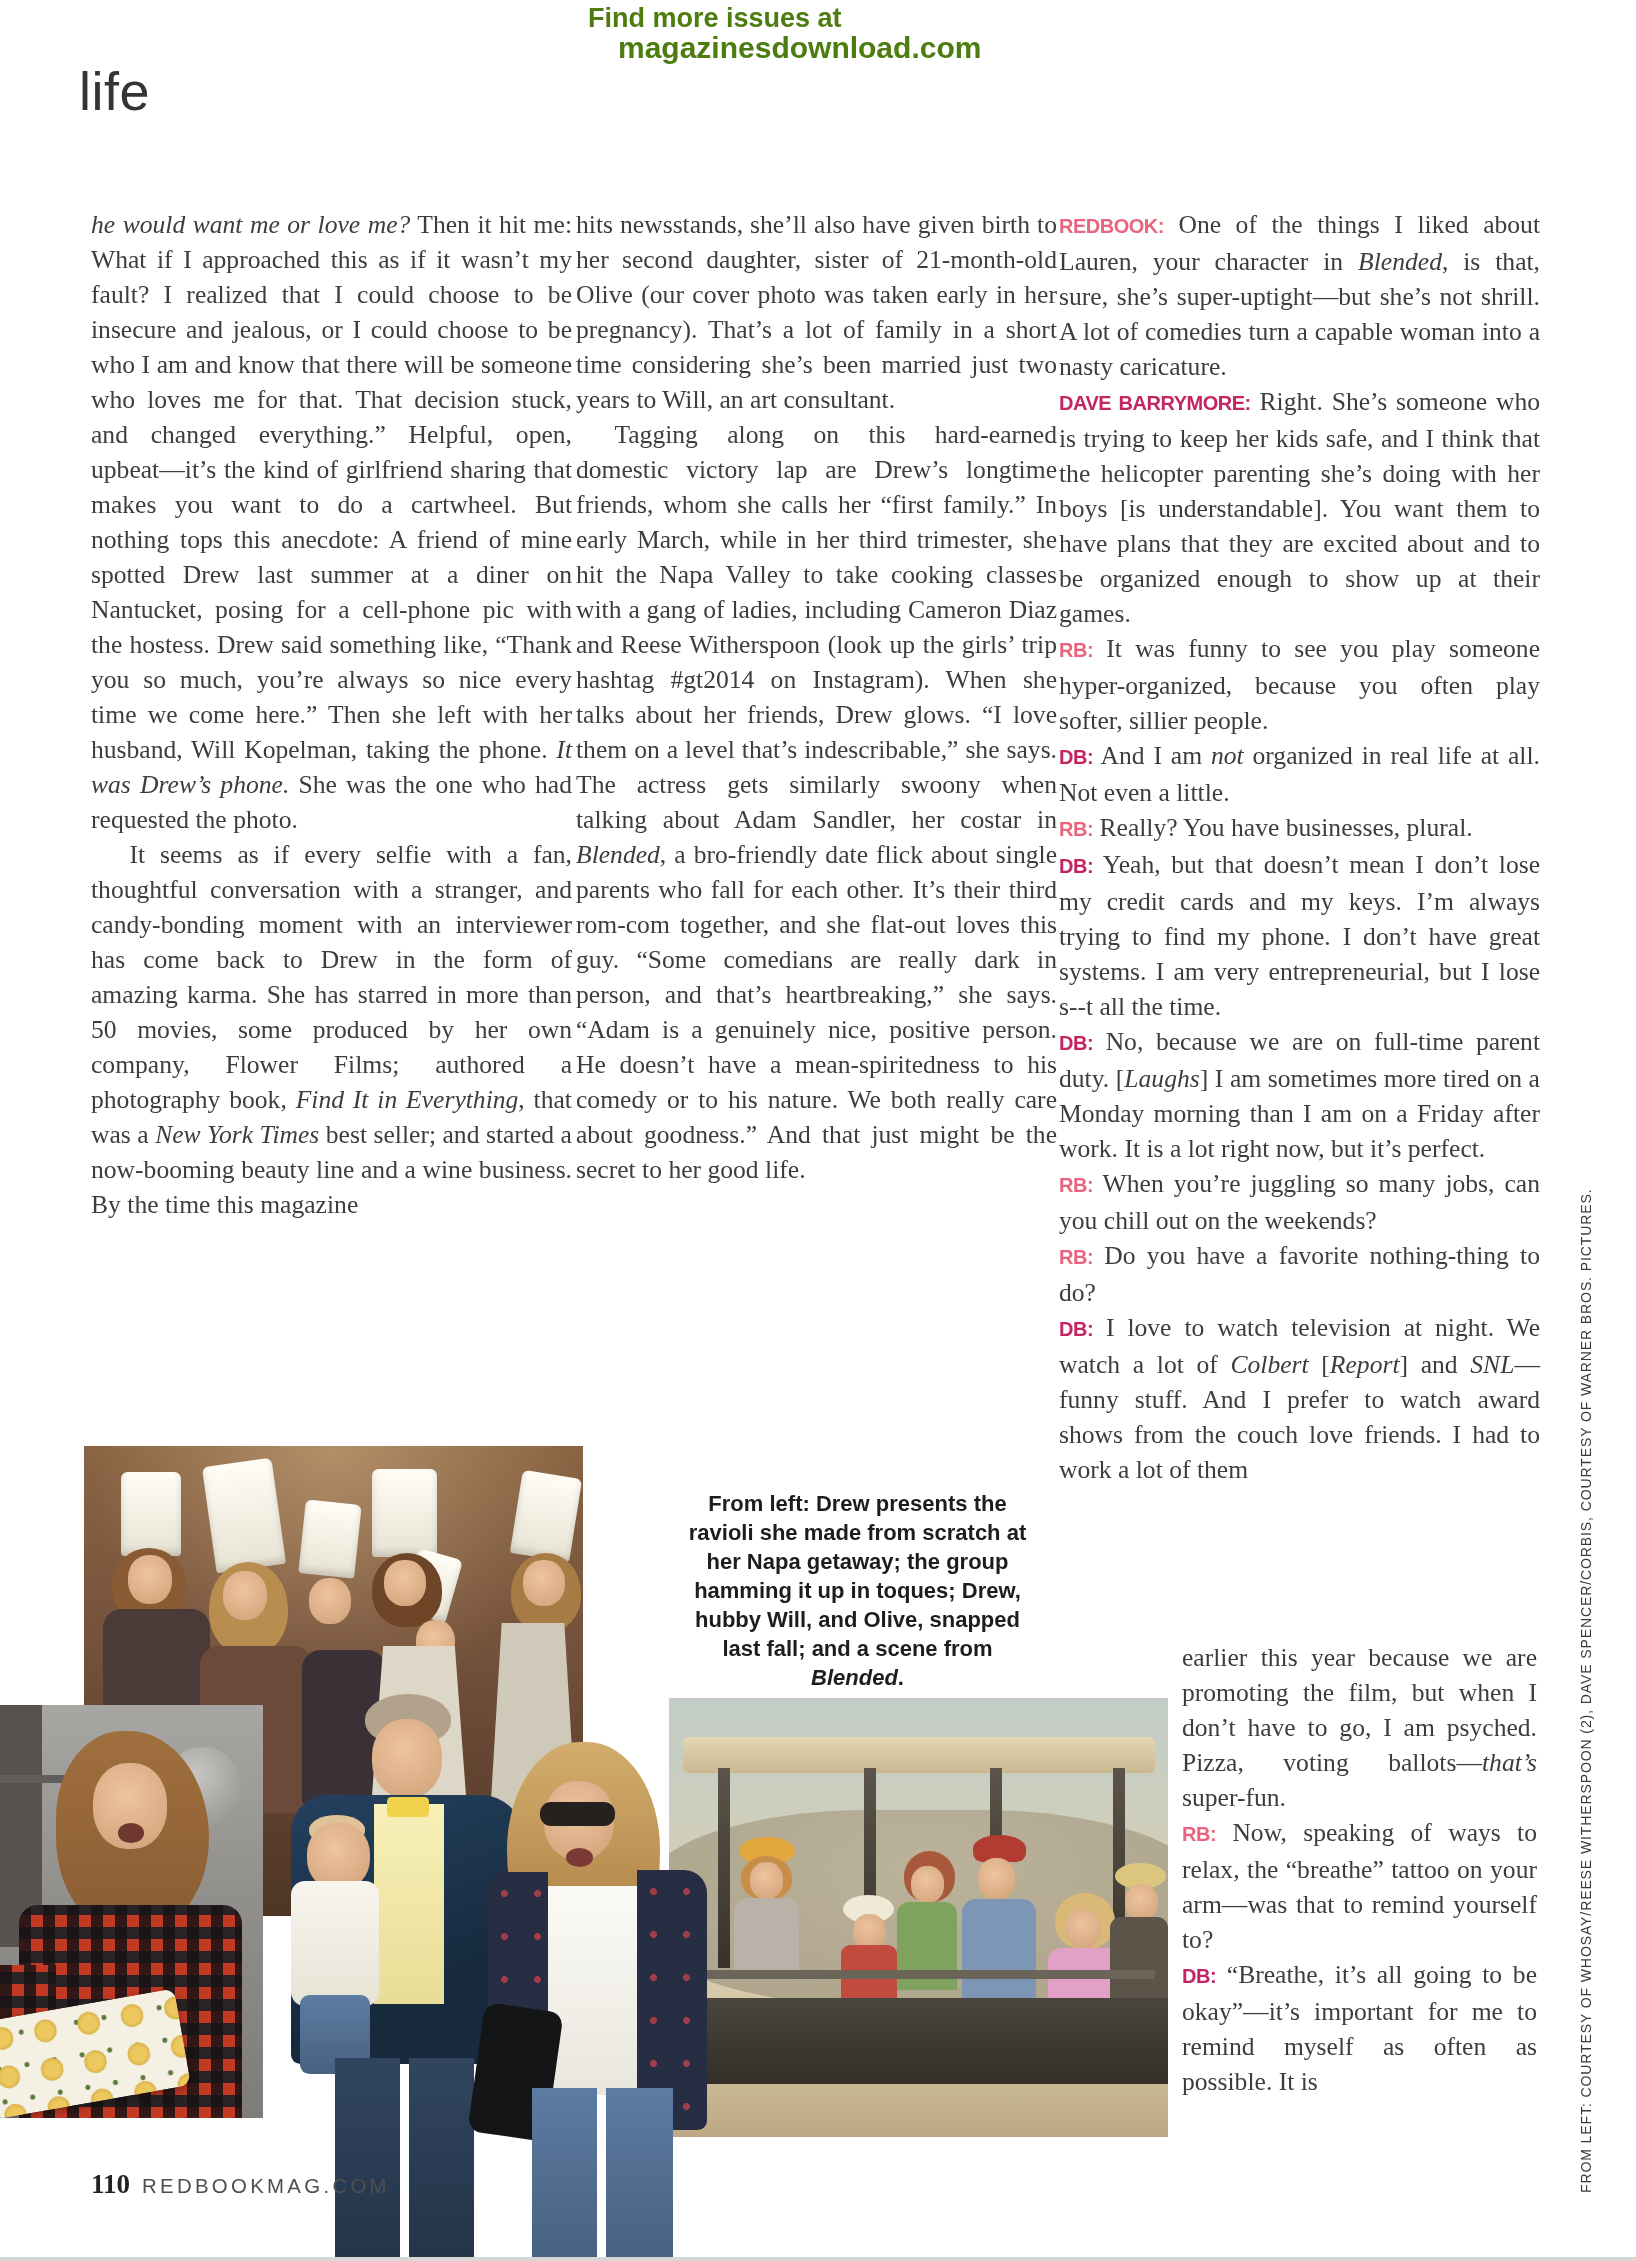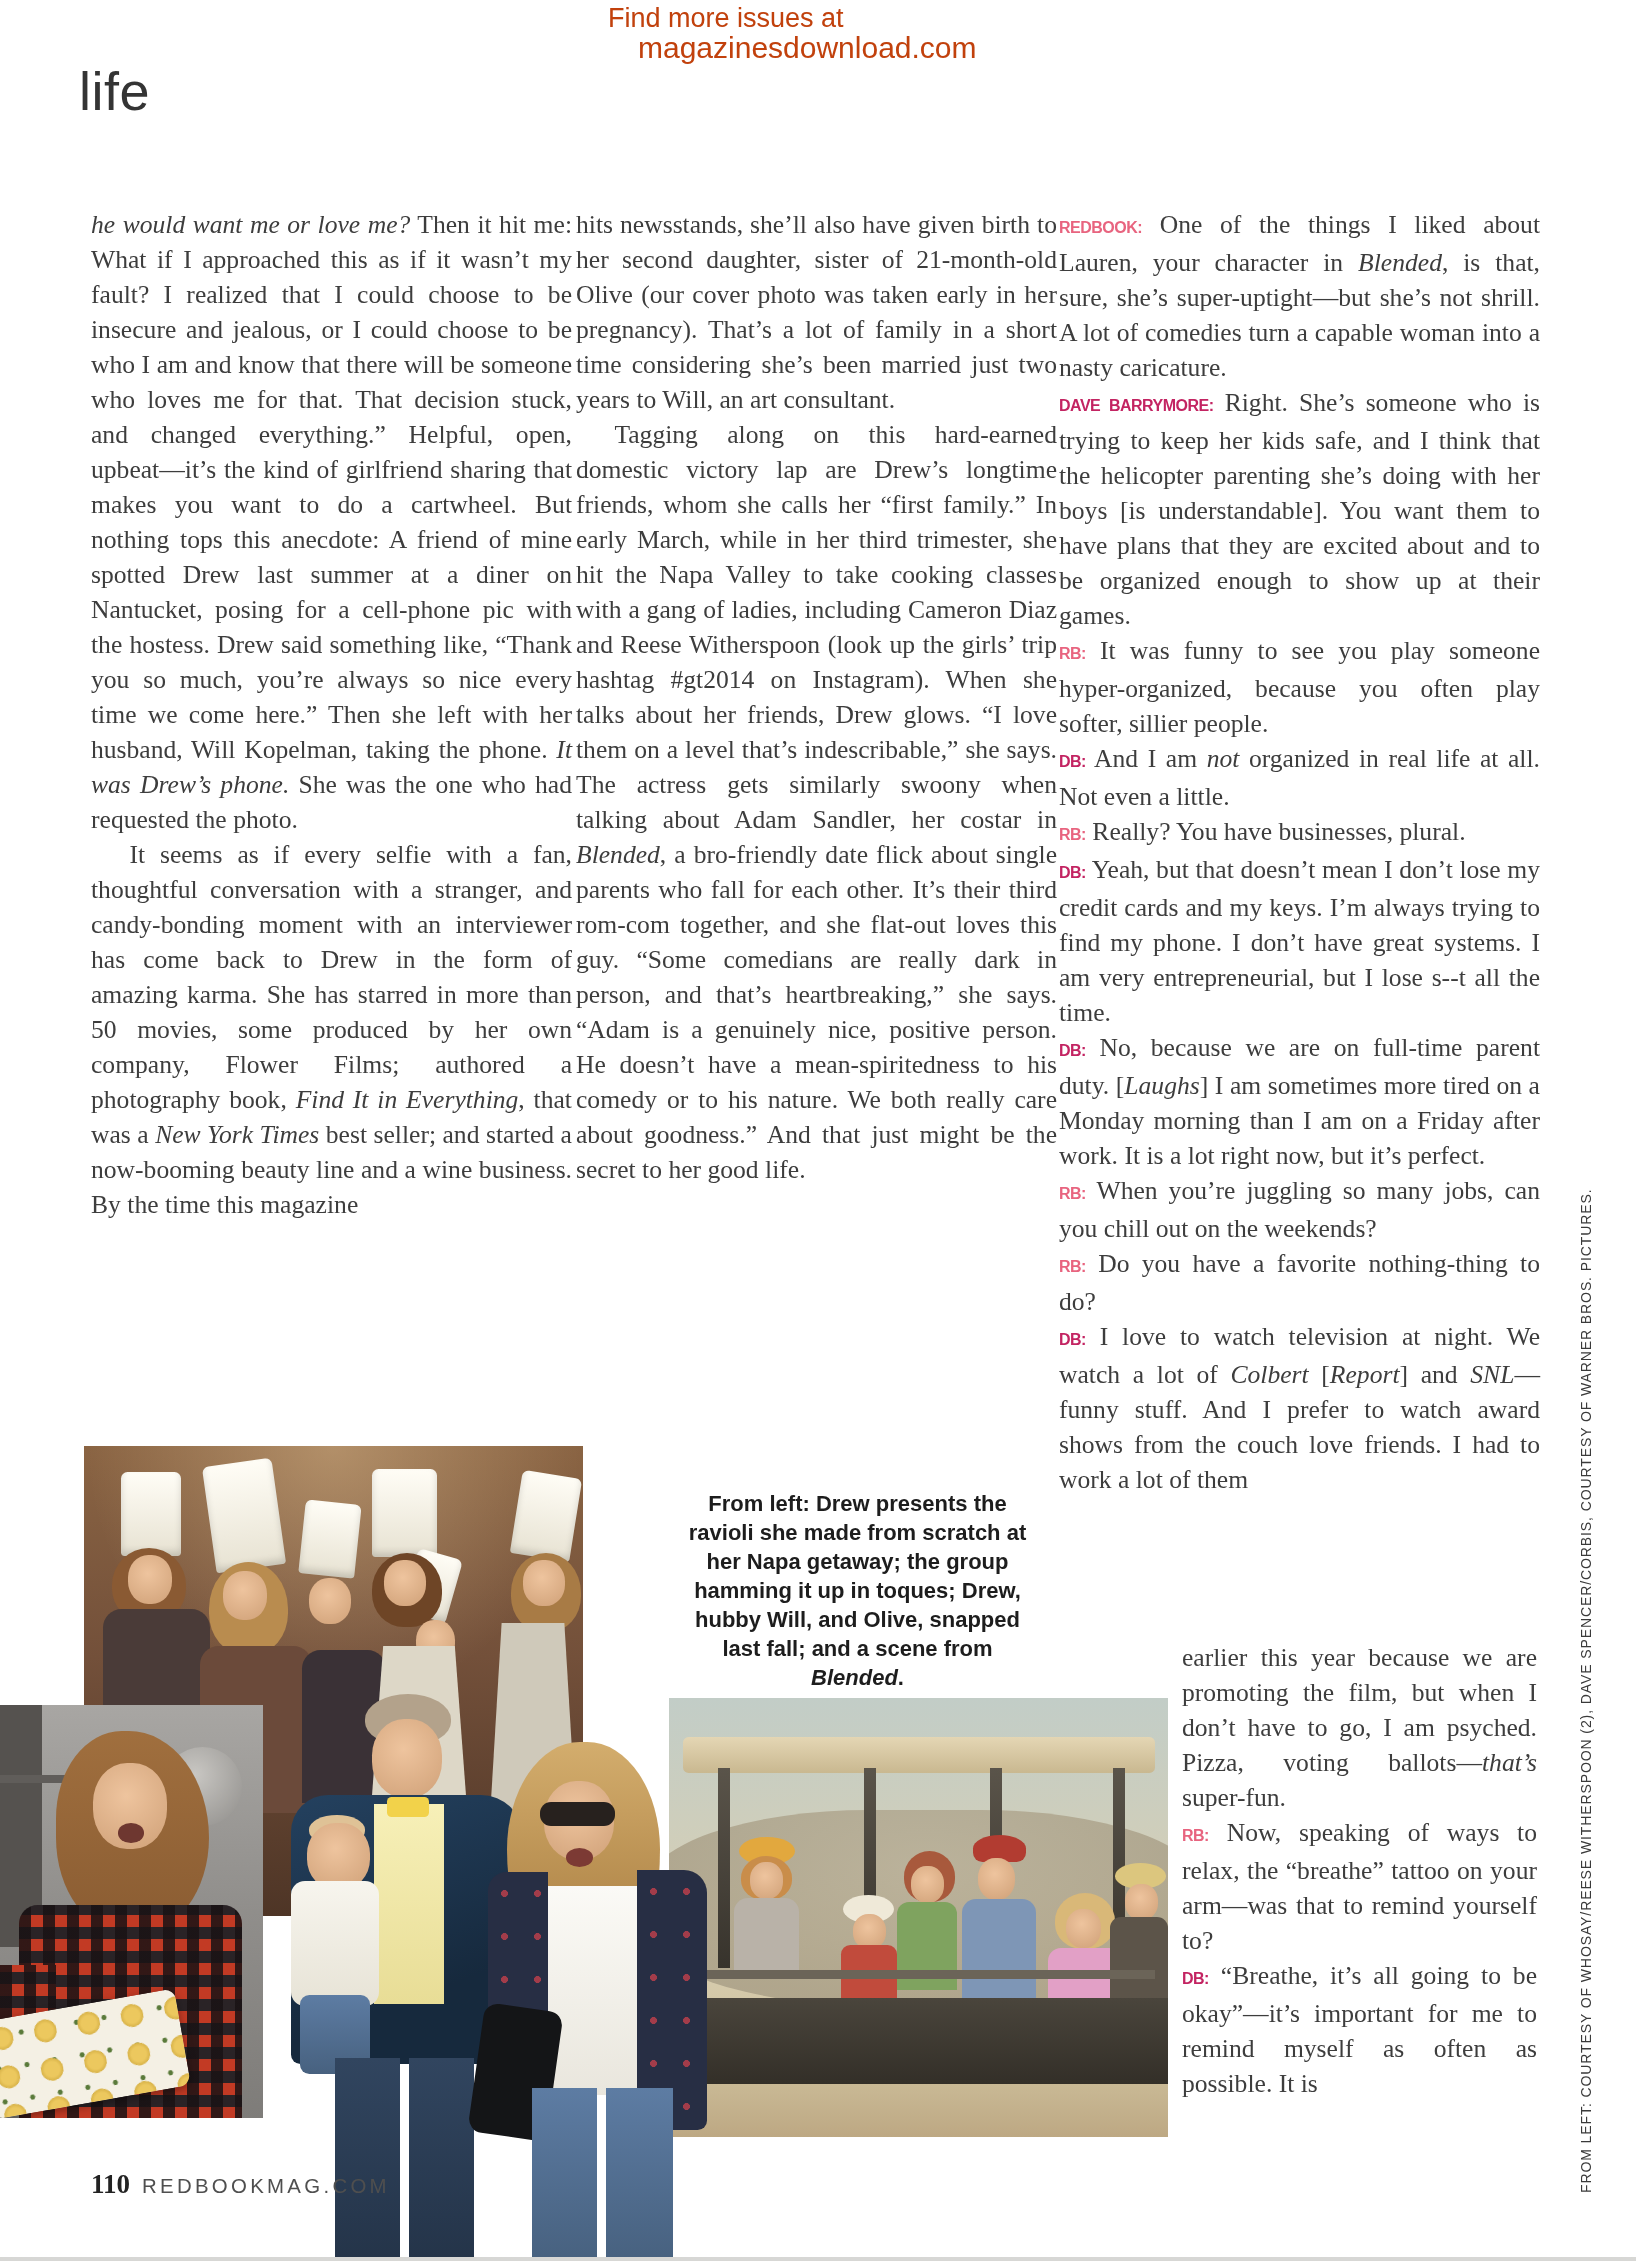--- a/index.html
+++ b/index.html
@@ -1,36 +1,36 @@
 <!DOCTYPE html>
 <html style="--rb: #e8647f; --db: #c32462; --body: #3d3d3d;font-size:7.4px"><head>
 <meta charset="utf-8">
 <style>
   html,body{margin:0;padding:0;background:#ffffff;}
   .page{position:relative;width:1637px;height:2261px;background:#ffffff;overflow:hidden;
         font-family:"Liberation Serif",serif;}
 
   
-  .wm{position:absolute;font-family:"Liberation Sans",sans-serif;font-weight:normal;
-      color:#c2410c;text-shadow:0 0 0.9px #f2f2f2;margin-left:20px;}
+  .wm{position:absolute;font-family:"Liberation Sans",sans-serif;font-weight:bold;
+      color:#4d7c0f;text-shadow:0 0 0.9px #f2f2f2;}
   .wm1{left:588px;top:2.8px;font-size:27px;}
   .wm2{left:618px;top:31px;font-size:30px;}
 
   
   .life{position:absolute;left:79px;top:64px;font-family:"Liberation Sans",sans-serif;
         font-weight:200;font-size:54px;line-height:1;color:#343434;letter-spacing:0.5px;}
 
   
   .col{position:absolute;top:207px;width:481px;font-size:25.6px;line-height:35px;
        color:var(--body,#3d3d3d);text-align:justify;}
   .col p{margin:0;}
   .col p.indent{text-indent:1.5em;}
   .it{font-style:italic;}
   .label-rb,.label-db{font-family:"Liberation Sans",sans-serif;font-weight:bold;
-       font-size:16px;letter-spacing:-0.5px;}
+       font-size:20px;letter-spacing:-0.5px;}
   .label-rb{color:var(--rb,#e8647f);}
   .label-db{color:var(--db,#c32462);}
   .col1{left:91px;}
   .col2{left:576px;}
   .col3{left:1059px;}
   .col3n{left:1182px;top:1640px;width:355px;}
 
   
   .caption{position:absolute;left:674px;top:1489px;width:367px;text-align:center;
        font-family:"Liberation Sans",sans-serif;font-weight:600;font-size:22px;

